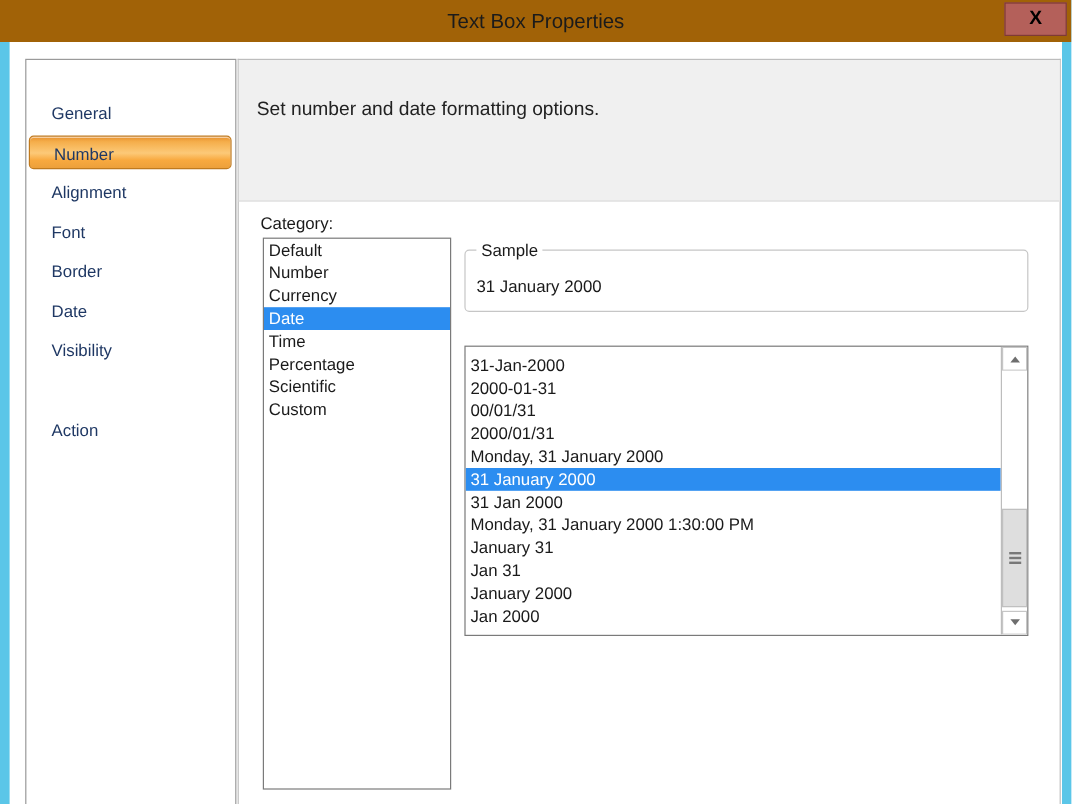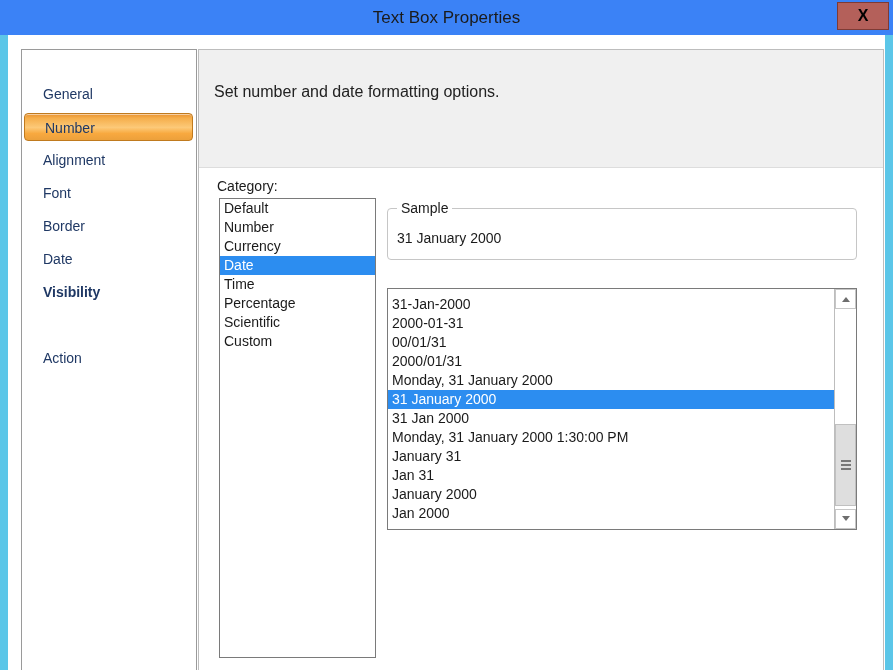--- a/index.html
+++ b/index.html
@@ -18,21 +18,21 @@
     overflow: hidden;
     background: #5BC6E8;
   }
 
   
   .titlebar {
     position: absolute;
     left: 0; top: 0;
     width: 893px;
     height: 35px;
-    background: #3b82f6;
+    background: #a16207;
   }
   .title-text {
     position: absolute;
     left: 0; top: 0;
     width: 893px;
     height: 35px;
     line-height: 35px;
     text-align: center;
     font-size: 17px;
     color: #1b1b1b;
@@ -316,21 +316,21 @@
 
   <div class="window-body">
 
     <div class="sidebar" id="sidebar">
         <div class="side-item" style="top: 32px;"><span>General</span></div>
         <div class="side-item selected" style="top: 63px;"><span>Number</span></div>
         <div class="side-item" style="top: 98px;"><span>Alignment</span></div>
         <div class="side-item" style="top: 131px;"><span>Font</span></div>
         <div class="side-item" style="top: 164px;"><span>Border</span></div>
         <div class="side-item" style="top: 197px;"><span>Date</span></div>
-        <div class="side-item" style="top: 230px; font-weight: bold;"><span>Visibility</span></div>
+        <div class="side-item" style="top: 230px;"><span>Visibility</span></div>
         <div class="side-item" style="top: 296px;"><span>Action</span></div>
       </div>
 
     <div class="pane">
 
       <div class="pane-header">
         <div class="pane-header-text">Set number and date formatting options.</div>
       </div>
 
       <div class="label lbl-category">Category:</div>

